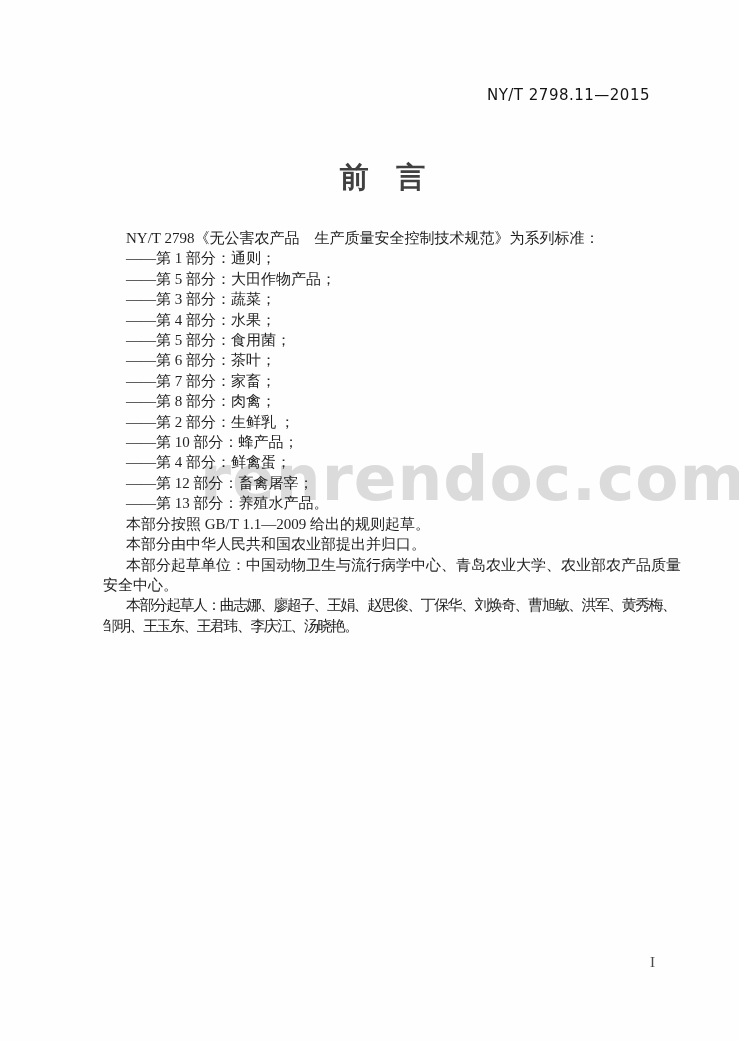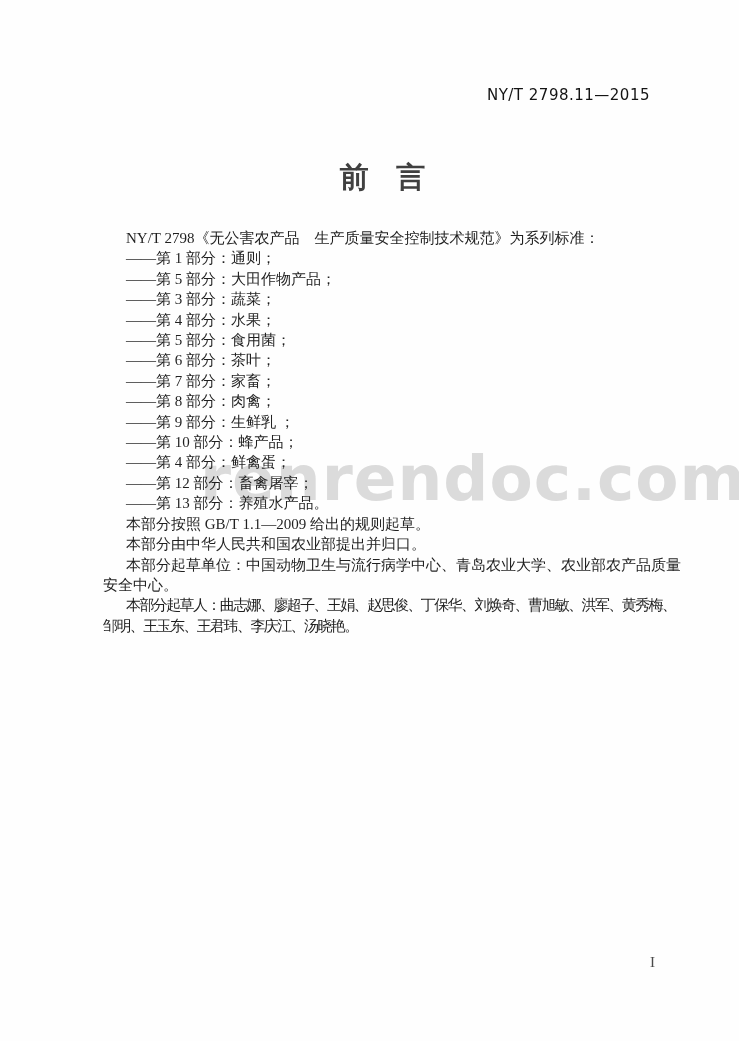--- a/index.html
+++ b/index.html
@@ -91,21 +91,21 @@
 
     <ul class="series-list">
       <li>——第 1 部分：通则；</li>
       <li>——第 5 部分：大田作物产品；</li>
       <li>——第 3 部分：蔬菜；</li>
       <li>——第 4 部分：水果；</li>
       <li>——第 5 部分：食用菌；</li>
       <li>——第 6 部分：茶叶；</li>
       <li>——第 7 部分：家畜；</li>
       <li>——第 8 部分：肉禽；</li>
-      <li>——第 9 部分：生鲜乳 ；</li>
+      <li>——第 2 部分：生鲜乳 ；</li>
       <li>——第 10 部分：蜂产品；</li>
       <li>——第 4 部分：鲜禽蛋；</li>
       <li>——第 12 部分：畜禽屠宰；</li>
       <li>——第 13 部分：养殖水产品。</li>
     </ul>
 
 
     <p>本部分按照 GB/T 1.1—2009 给出的规则起草。</p>
 
     <p>本部分由中华人民共和国农业部提出并归口。</p>

